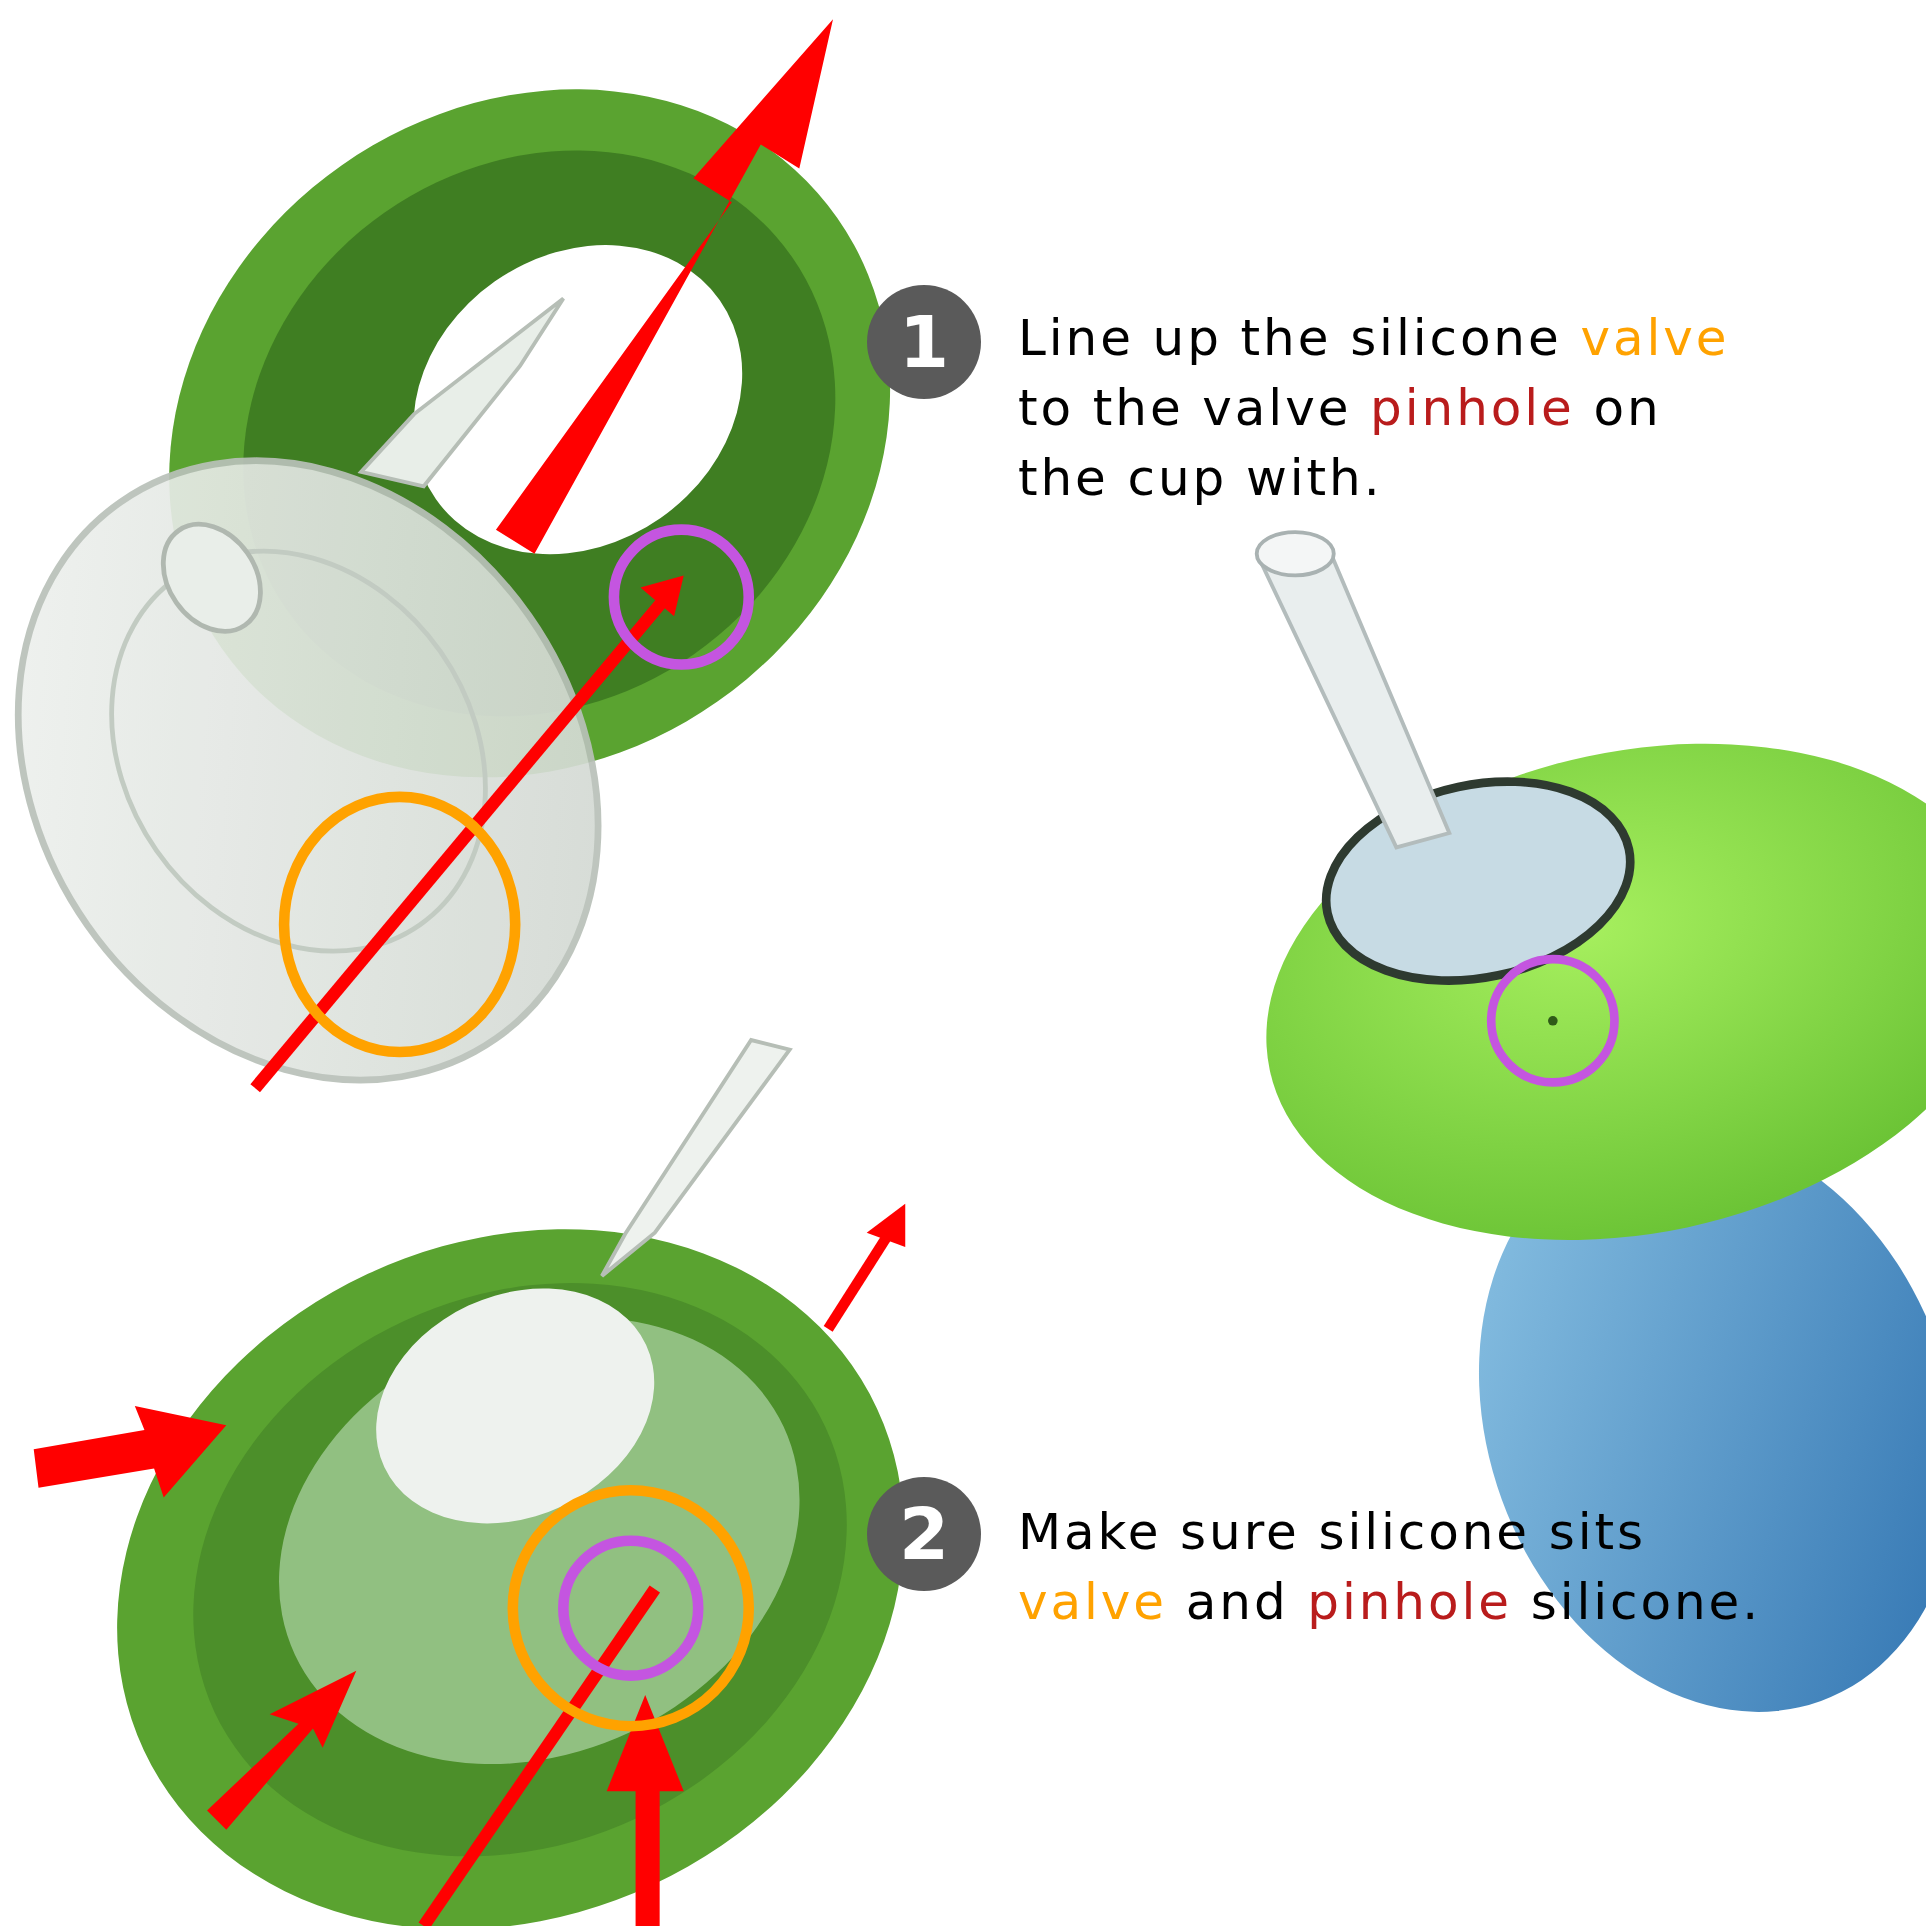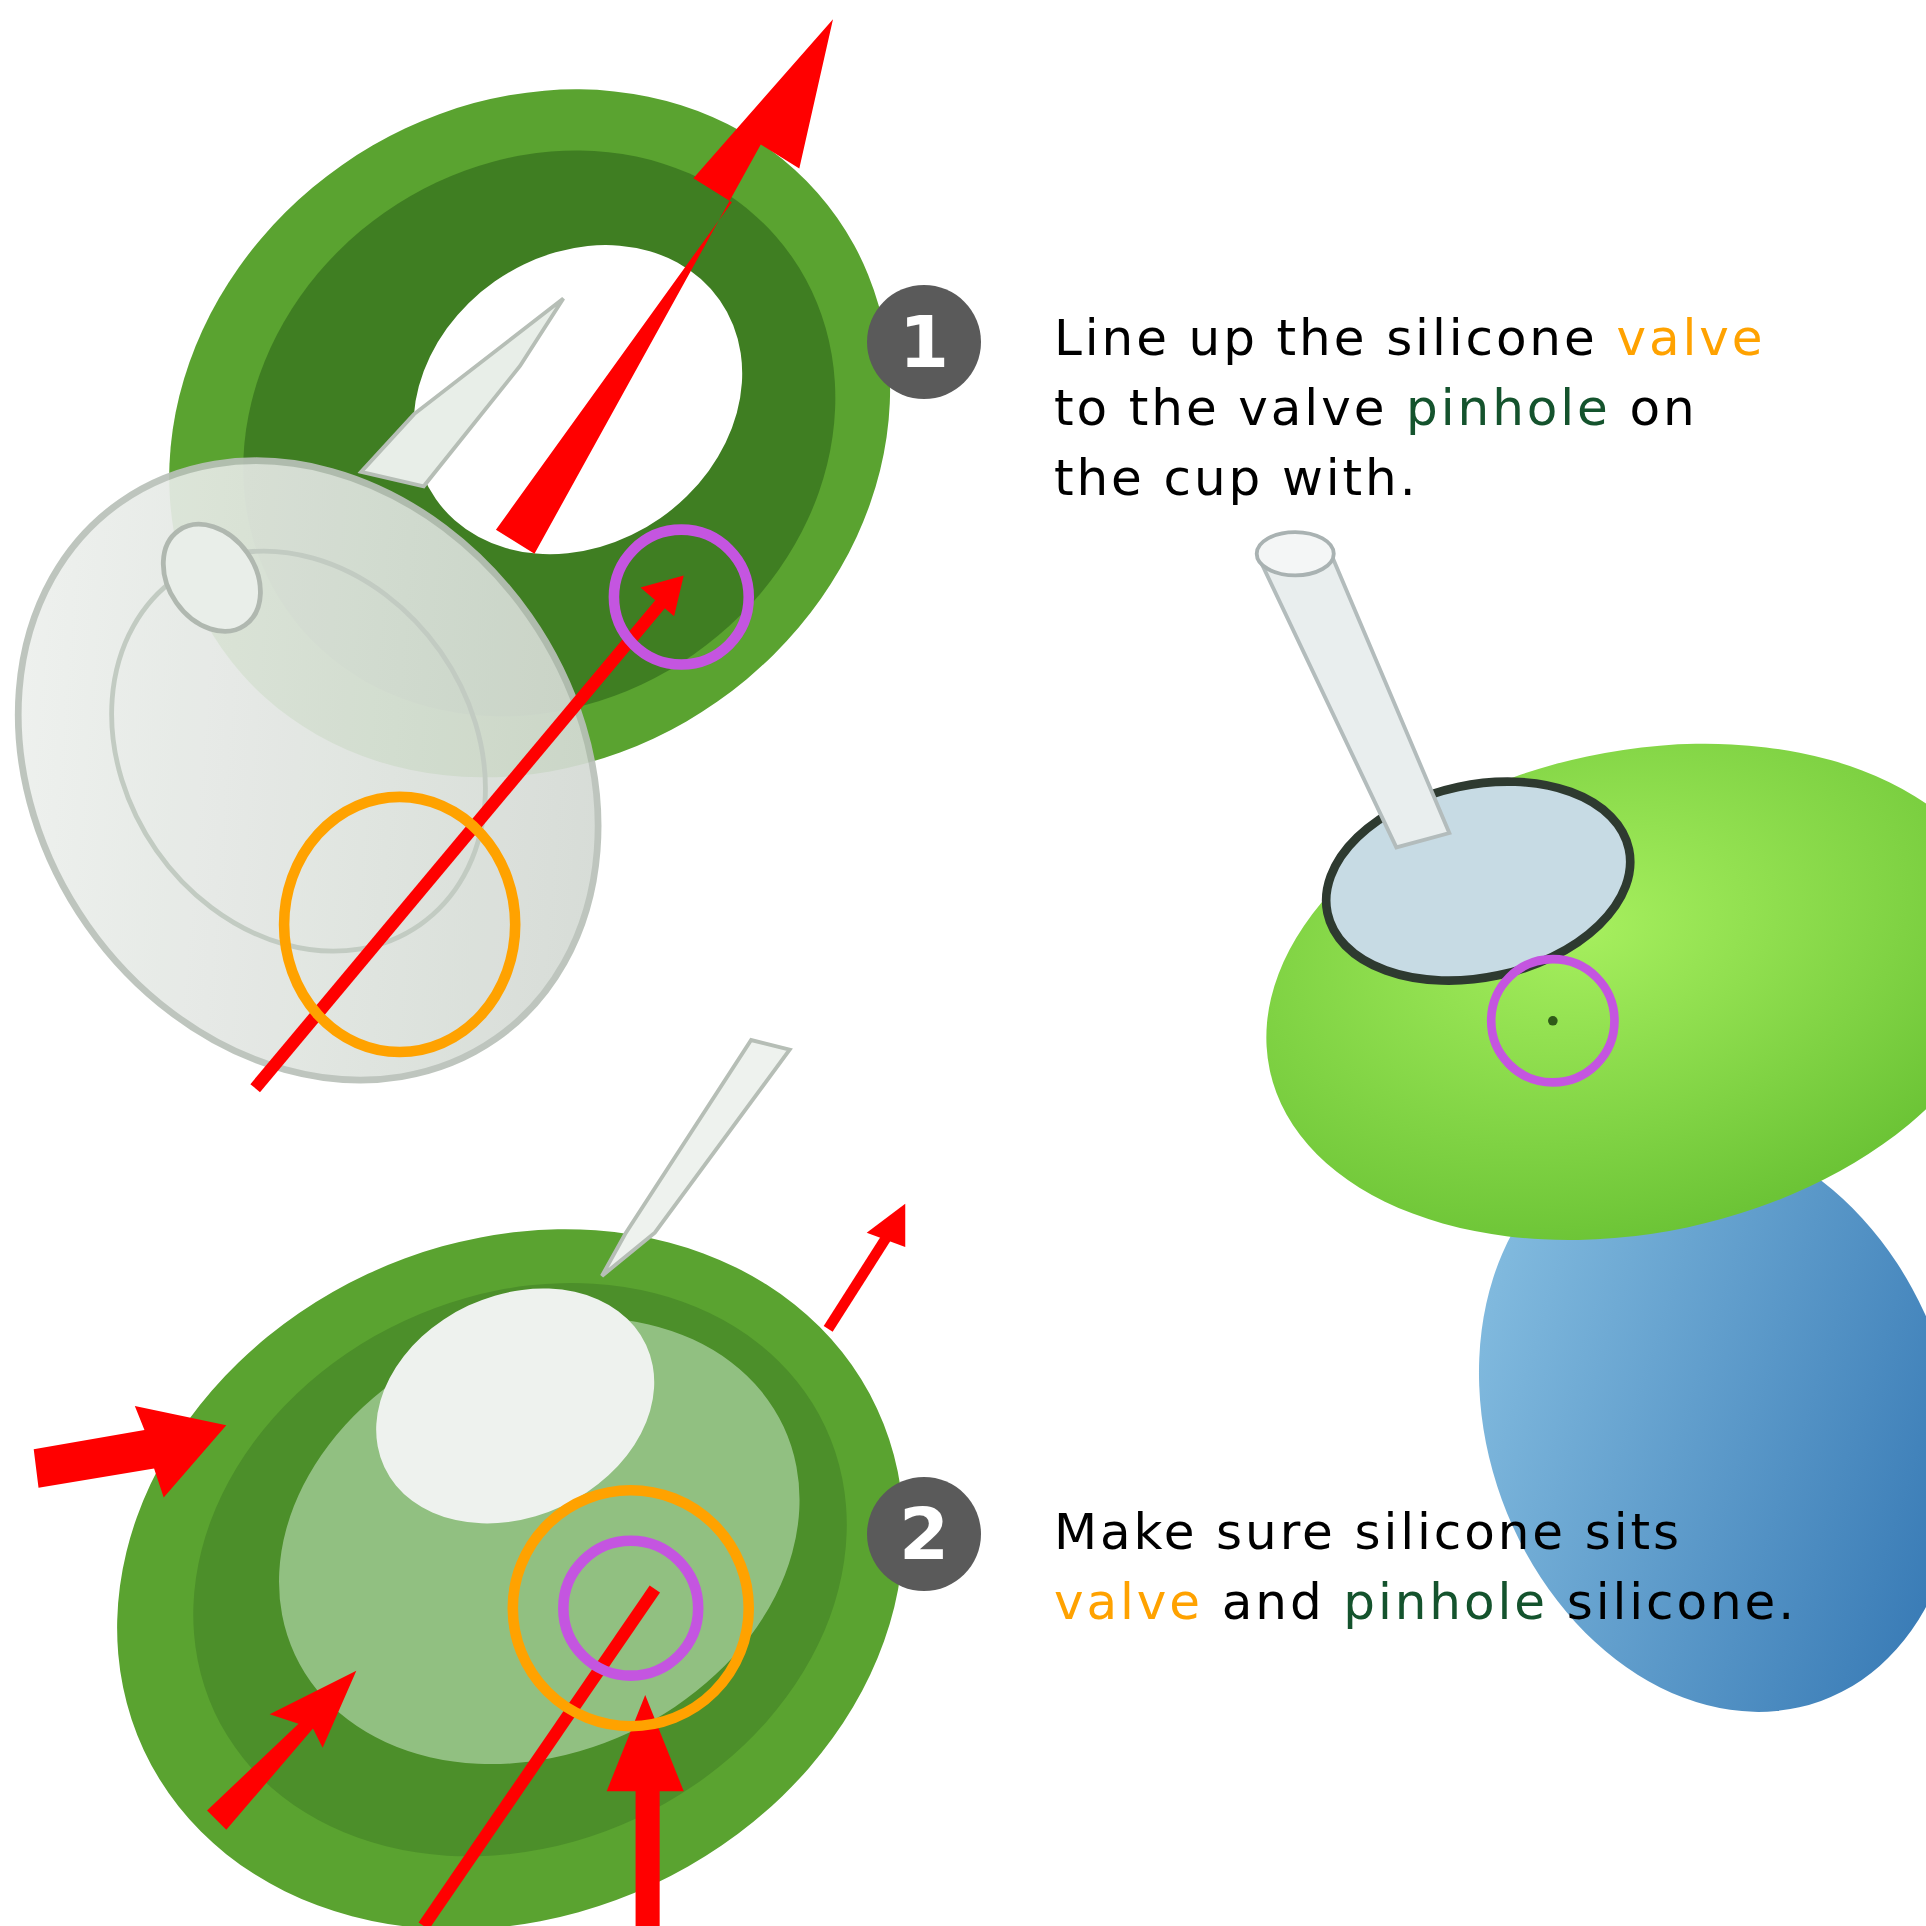--- a/index.html
+++ b/index.html
@@ -4,23 +4,23 @@
 <style>
   html, body { margin:0; padding:0; background:#ffffff; }
   body { width:1926px; height:1926px; position:relative; overflow:hidden;
          font-family:"DejaVu Sans", "Liberation Sans", sans-serif; }
   .art { position:absolute; left:0; top:0; width:1926px; height:1926px; }
   .badge { position:absolute; width:114px; height:114px; border-radius:50%;
            background:#5a5a5a; color:#ffffff; display:flex; align-items:center;
            justify-content:center; font-size:72px; font-weight:bold; }
   .step-text { position:absolute; color:#000000; font-size:50px; line-height:70px;
                letter-spacing:2.9px; }
-  .step-text .line { display:block; white-space:nowrap;margin-left:36px; }
+  .step-text .line { display:block; white-space:nowrap; }
   .kw-valve { color:#ffa200; }
-  .kw-pinhole { color:#14532d; }
+  .kw-pinhole { color:#b91c1c; }
 </style>
 </head>
 <body>
 
 <svg class="art" viewBox="0 0 4000 4000" xmlns="http://www.w3.org/2000/svg">
   <defs>
     <radialGradient id="gGreen" cx="50%" cy="40%" r="60%">
       <stop offset="0%" stop-color="#8fd94e"></stop>
       <stop offset="100%" stop-color="#4e9a2c"></stop>
     </radialGradient>

